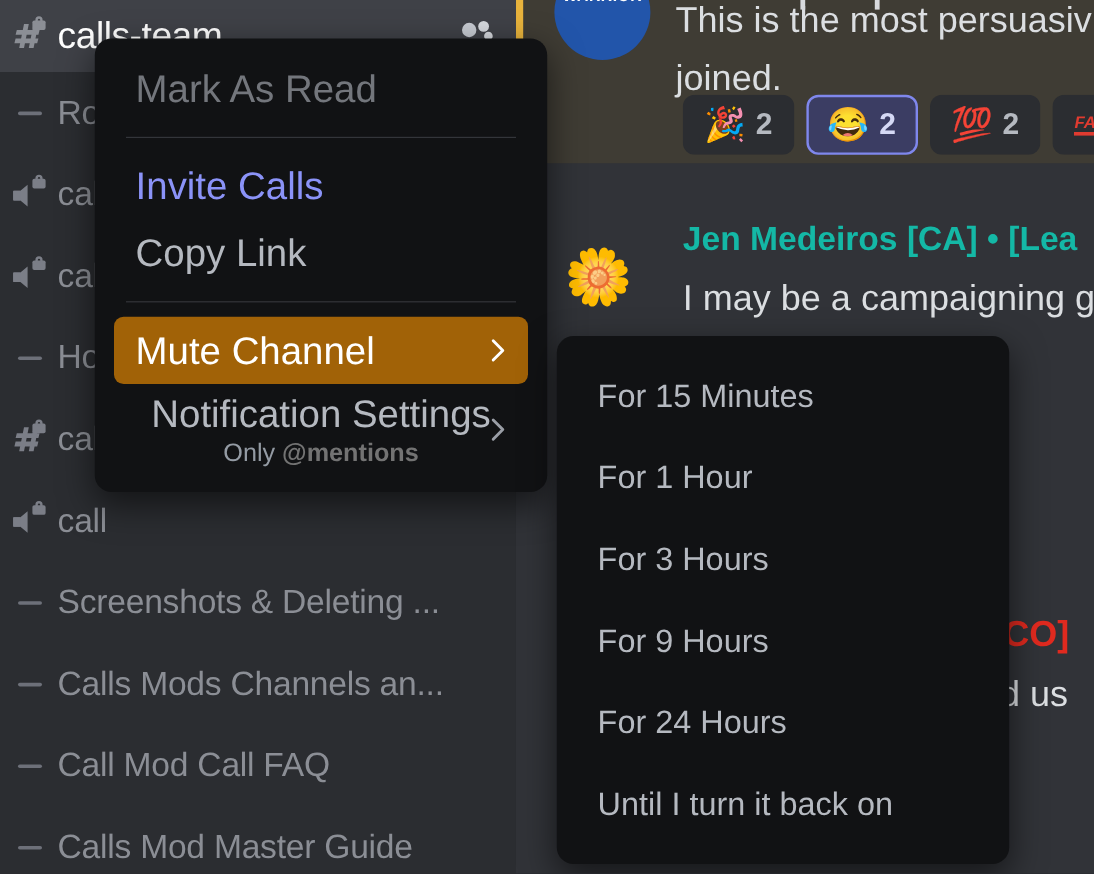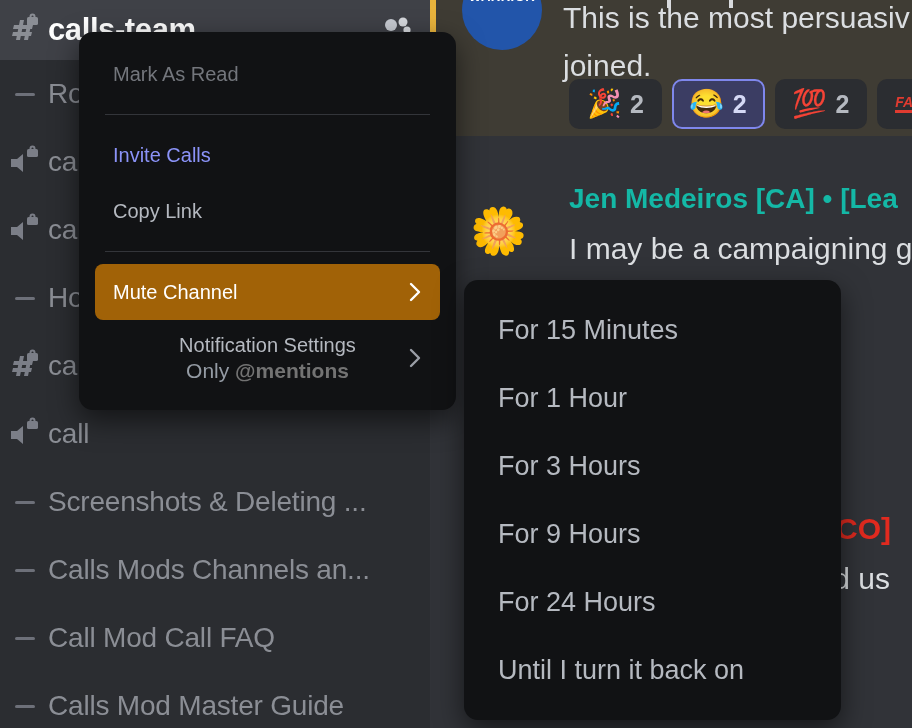--- a/index.html
+++ b/index.html
@@ -33,21 +33,21 @@
     align-items: center;
     padding: 0 14px 0 2px;
   }
   .channel-header .ch-icon {
     width: 46px; height: 46px;
     flex: none;
     display: flex; align-items: center; justify-content: center;
   }
   .channel-header .ch-name {
     font-size: 31px;
-    font-weight: bold;
+    font-weight: normal;
     color: #ffffff;
     letter-spacing: -0.4px;
     white-space: nowrap;
     flex: 1;
   }
   .members-icon { flex: none; width: 40px; height: 40px; display:flex; align-items:center; justify-content:center;}
 
   .ch-list {
     position: absolute;
     left: 0; top: 60px;
@@ -228,21 +228,21 @@
   .ctx-item {
     height: 56px;
     margin: 0 16px;
     border-radius: 8px;
     display: flex;
     align-items: center;
     padding: 0 18px;
     position: relative;
   }
   .ctx-item .txt {
-    font-size: 20px;
+    font-size: 32px;
     color: #b5b9c0;
     white-space: nowrap;
   }
   .ctx-item.disabled .txt { color: #73767c; }
   .ctx-item.brand .txt { color: #8b93f8; }
   .ctx-item.selected {
     background: #a16207;
   }
   .ctx-item.selected .txt { color: #ffffff; font-weight: 500; }
   .ctx-sep {

